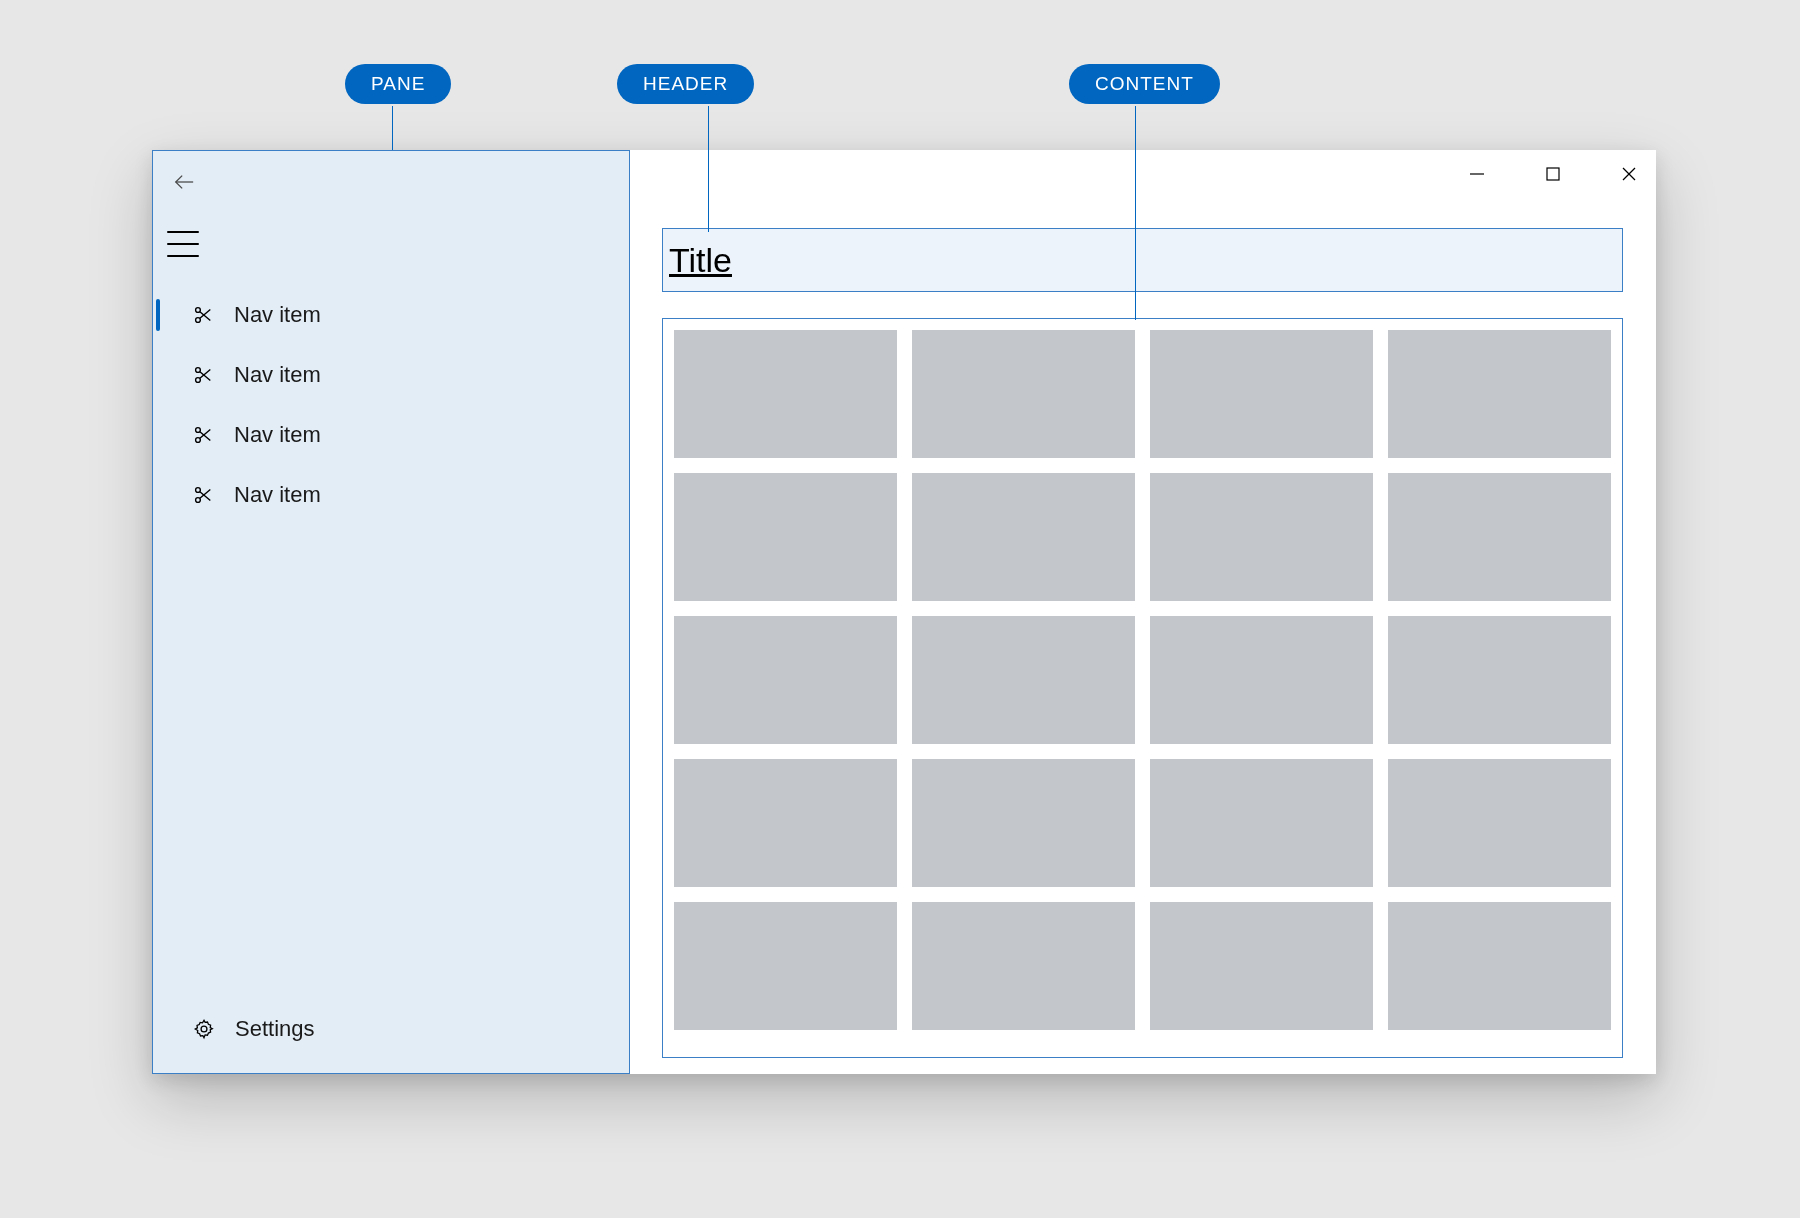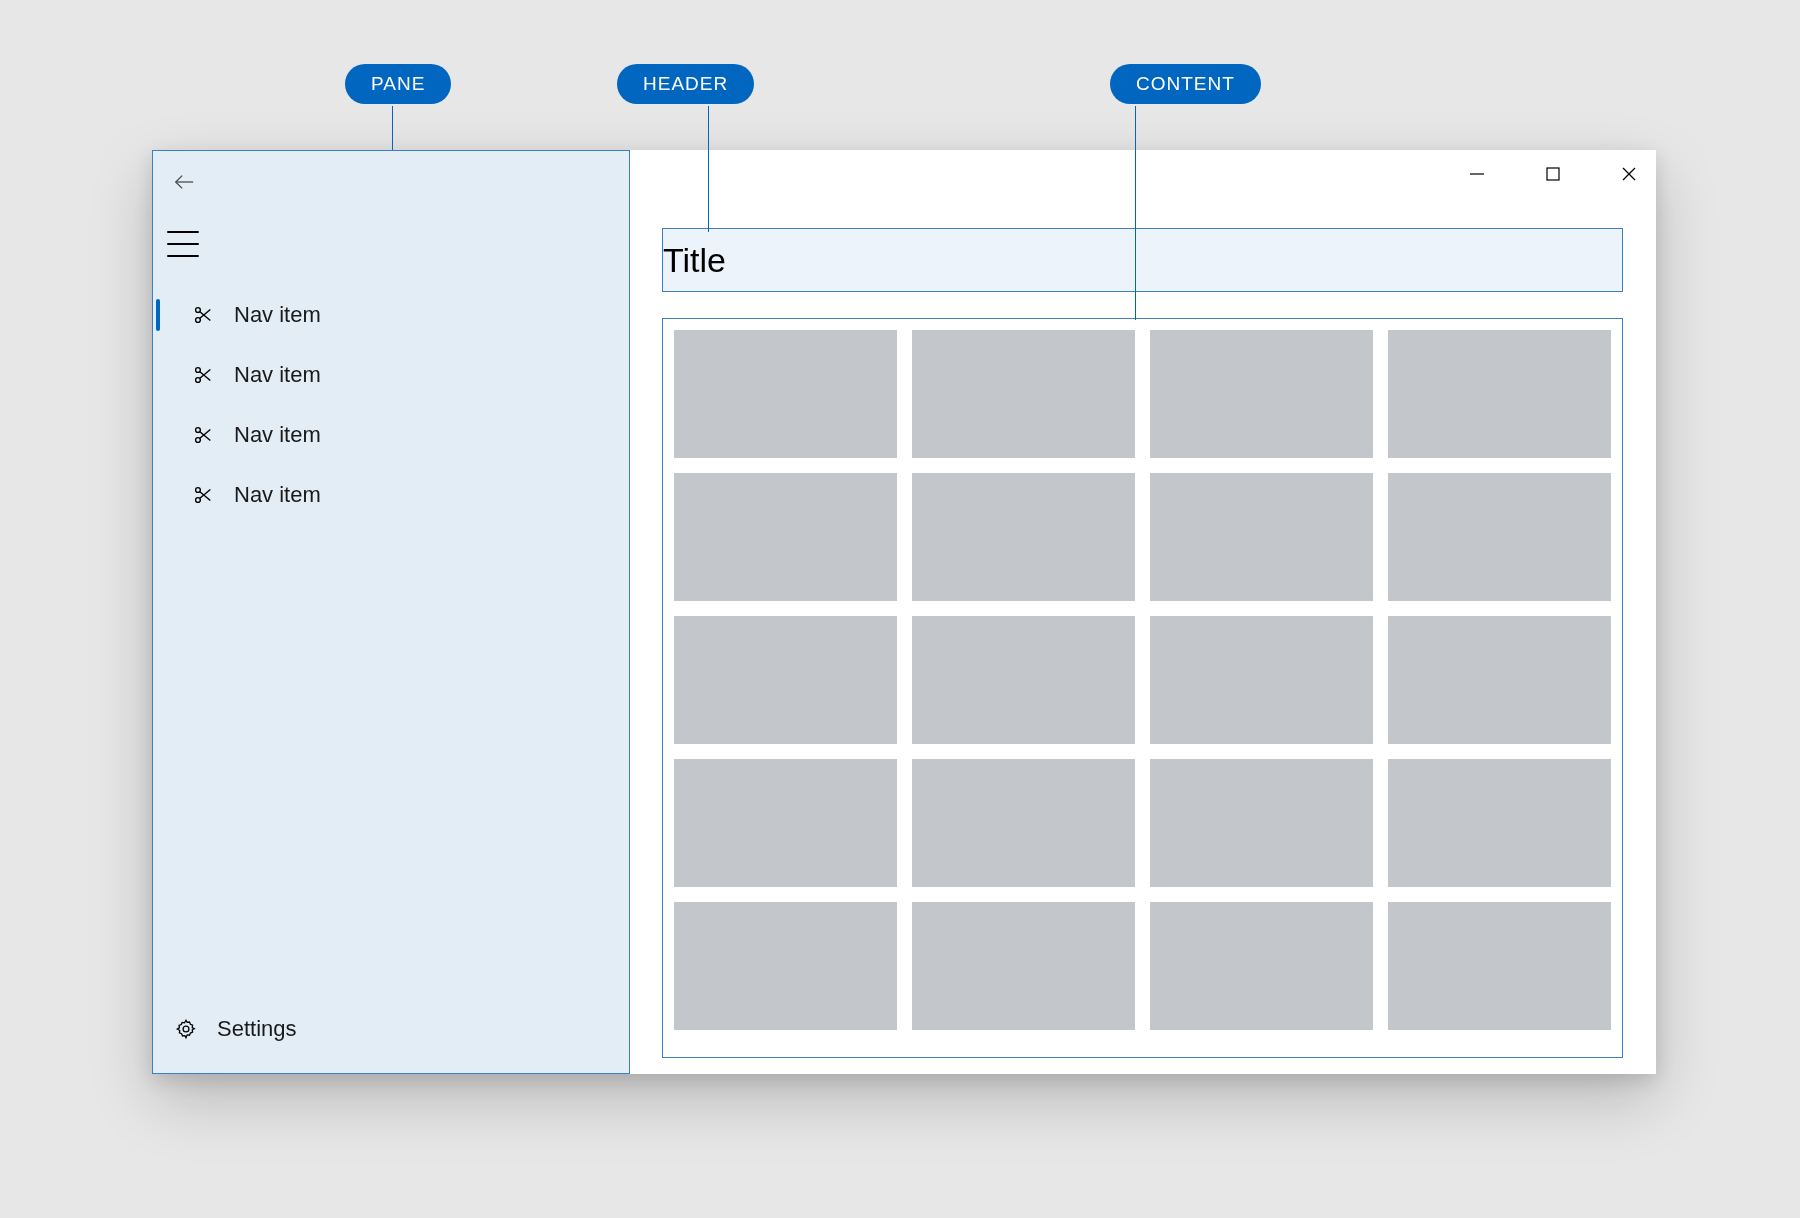--- a/index.html
+++ b/index.html
@@ -103,21 +103,21 @@
     background:var(--blue);
     border-radius:2px;
   }
   .nav-icon{width:22px;height:22px;display:flex;align-items:center;justify-content:center;color:#000;flex-shrink:0;}
 
   .settings-item{
     position:absolute;
     left:0;bottom:14px;right:0;
     height:60px;
     display:flex;align-items:center;
-    padding-left:22px;
+    padding-left:40px;
     gap:20px;
     font-size:22px;
     color:var(--nav-text);
     cursor:pointer;
   }
 
   
   .chrome{
     position:absolute;
     right:12px;top:6px;
@@ -134,23 +134,25 @@
   }
 
   .header-box{
     position:absolute;
     left:510px;top:78px;
     width:961px;height:64px;
     border:1px solid var(--blue-border);
     background:var(--header-bg);
     box-sizing:border-box;
     display:flex;align-items:center;
+    padding-left:6px;
     font-size:34px;
     font-weight:400;
     color:#000;
+    text-decoration:underline;
   }
 
   .content-box{
     position:absolute;
     left:510px;top:168px;
     width:961px;height:740px;
     border:1px solid var(--blue-border);
     box-sizing:border-box;
     padding:11px;
     overflow:hidden;
@@ -164,21 +166,21 @@
   .tile{background:var(--tile);}
 
 </style>
 </head>
 <body>
 
 <div class="stage">
 
   <div class="callout" style="left:345px;top:64px;">PANE</div>
   <div class="callout" style="left:617px;top:64px;">HEADER</div>
-  <div class="callout" style="left:1110px;top:64px;">CONTENT</div>
+  <div class="callout" style="left:1069px;top:64px;">CONTENT</div>
 
   <div class="leader" style="left:392px;top:106px;height:44px;"></div>
   <div class="leader" style="left:708px;top:106px;height:126px;"></div>
   <div class="leader" style="left:1135px;top:106px;height:214px;"></div>
 
   <div class="window">
 
     <div class="pane">
 
       <div class="back-btn">

